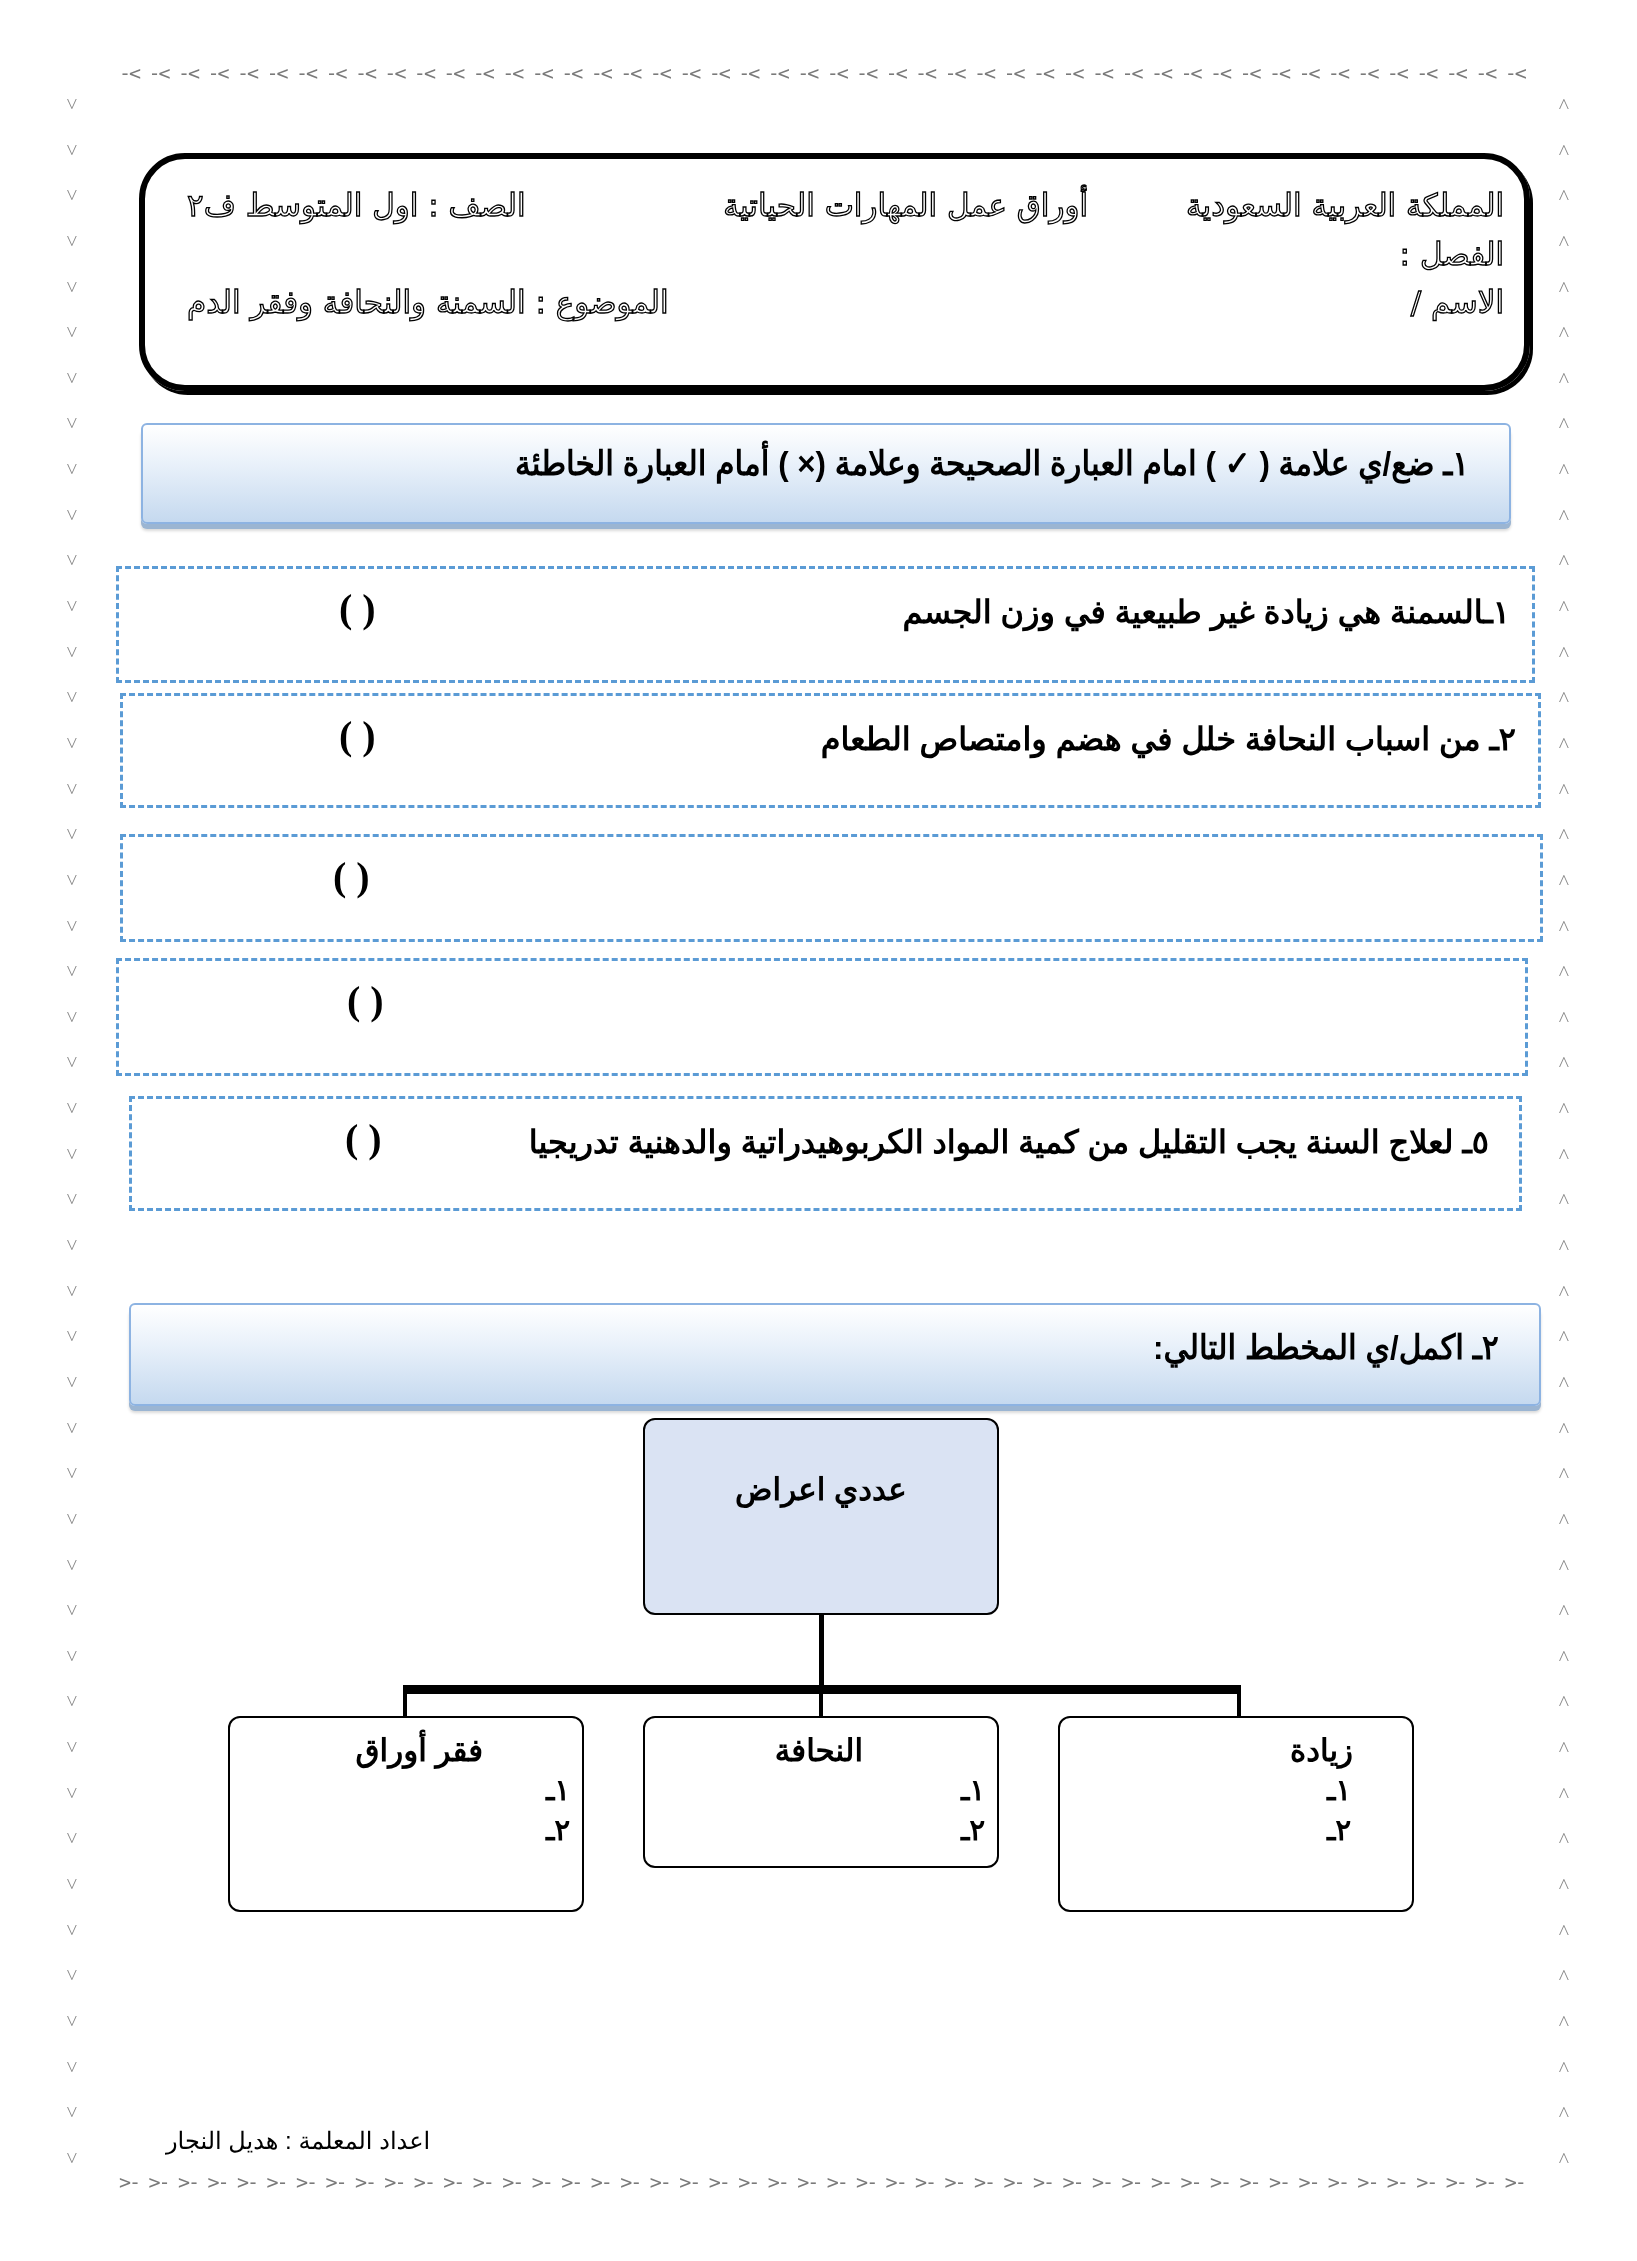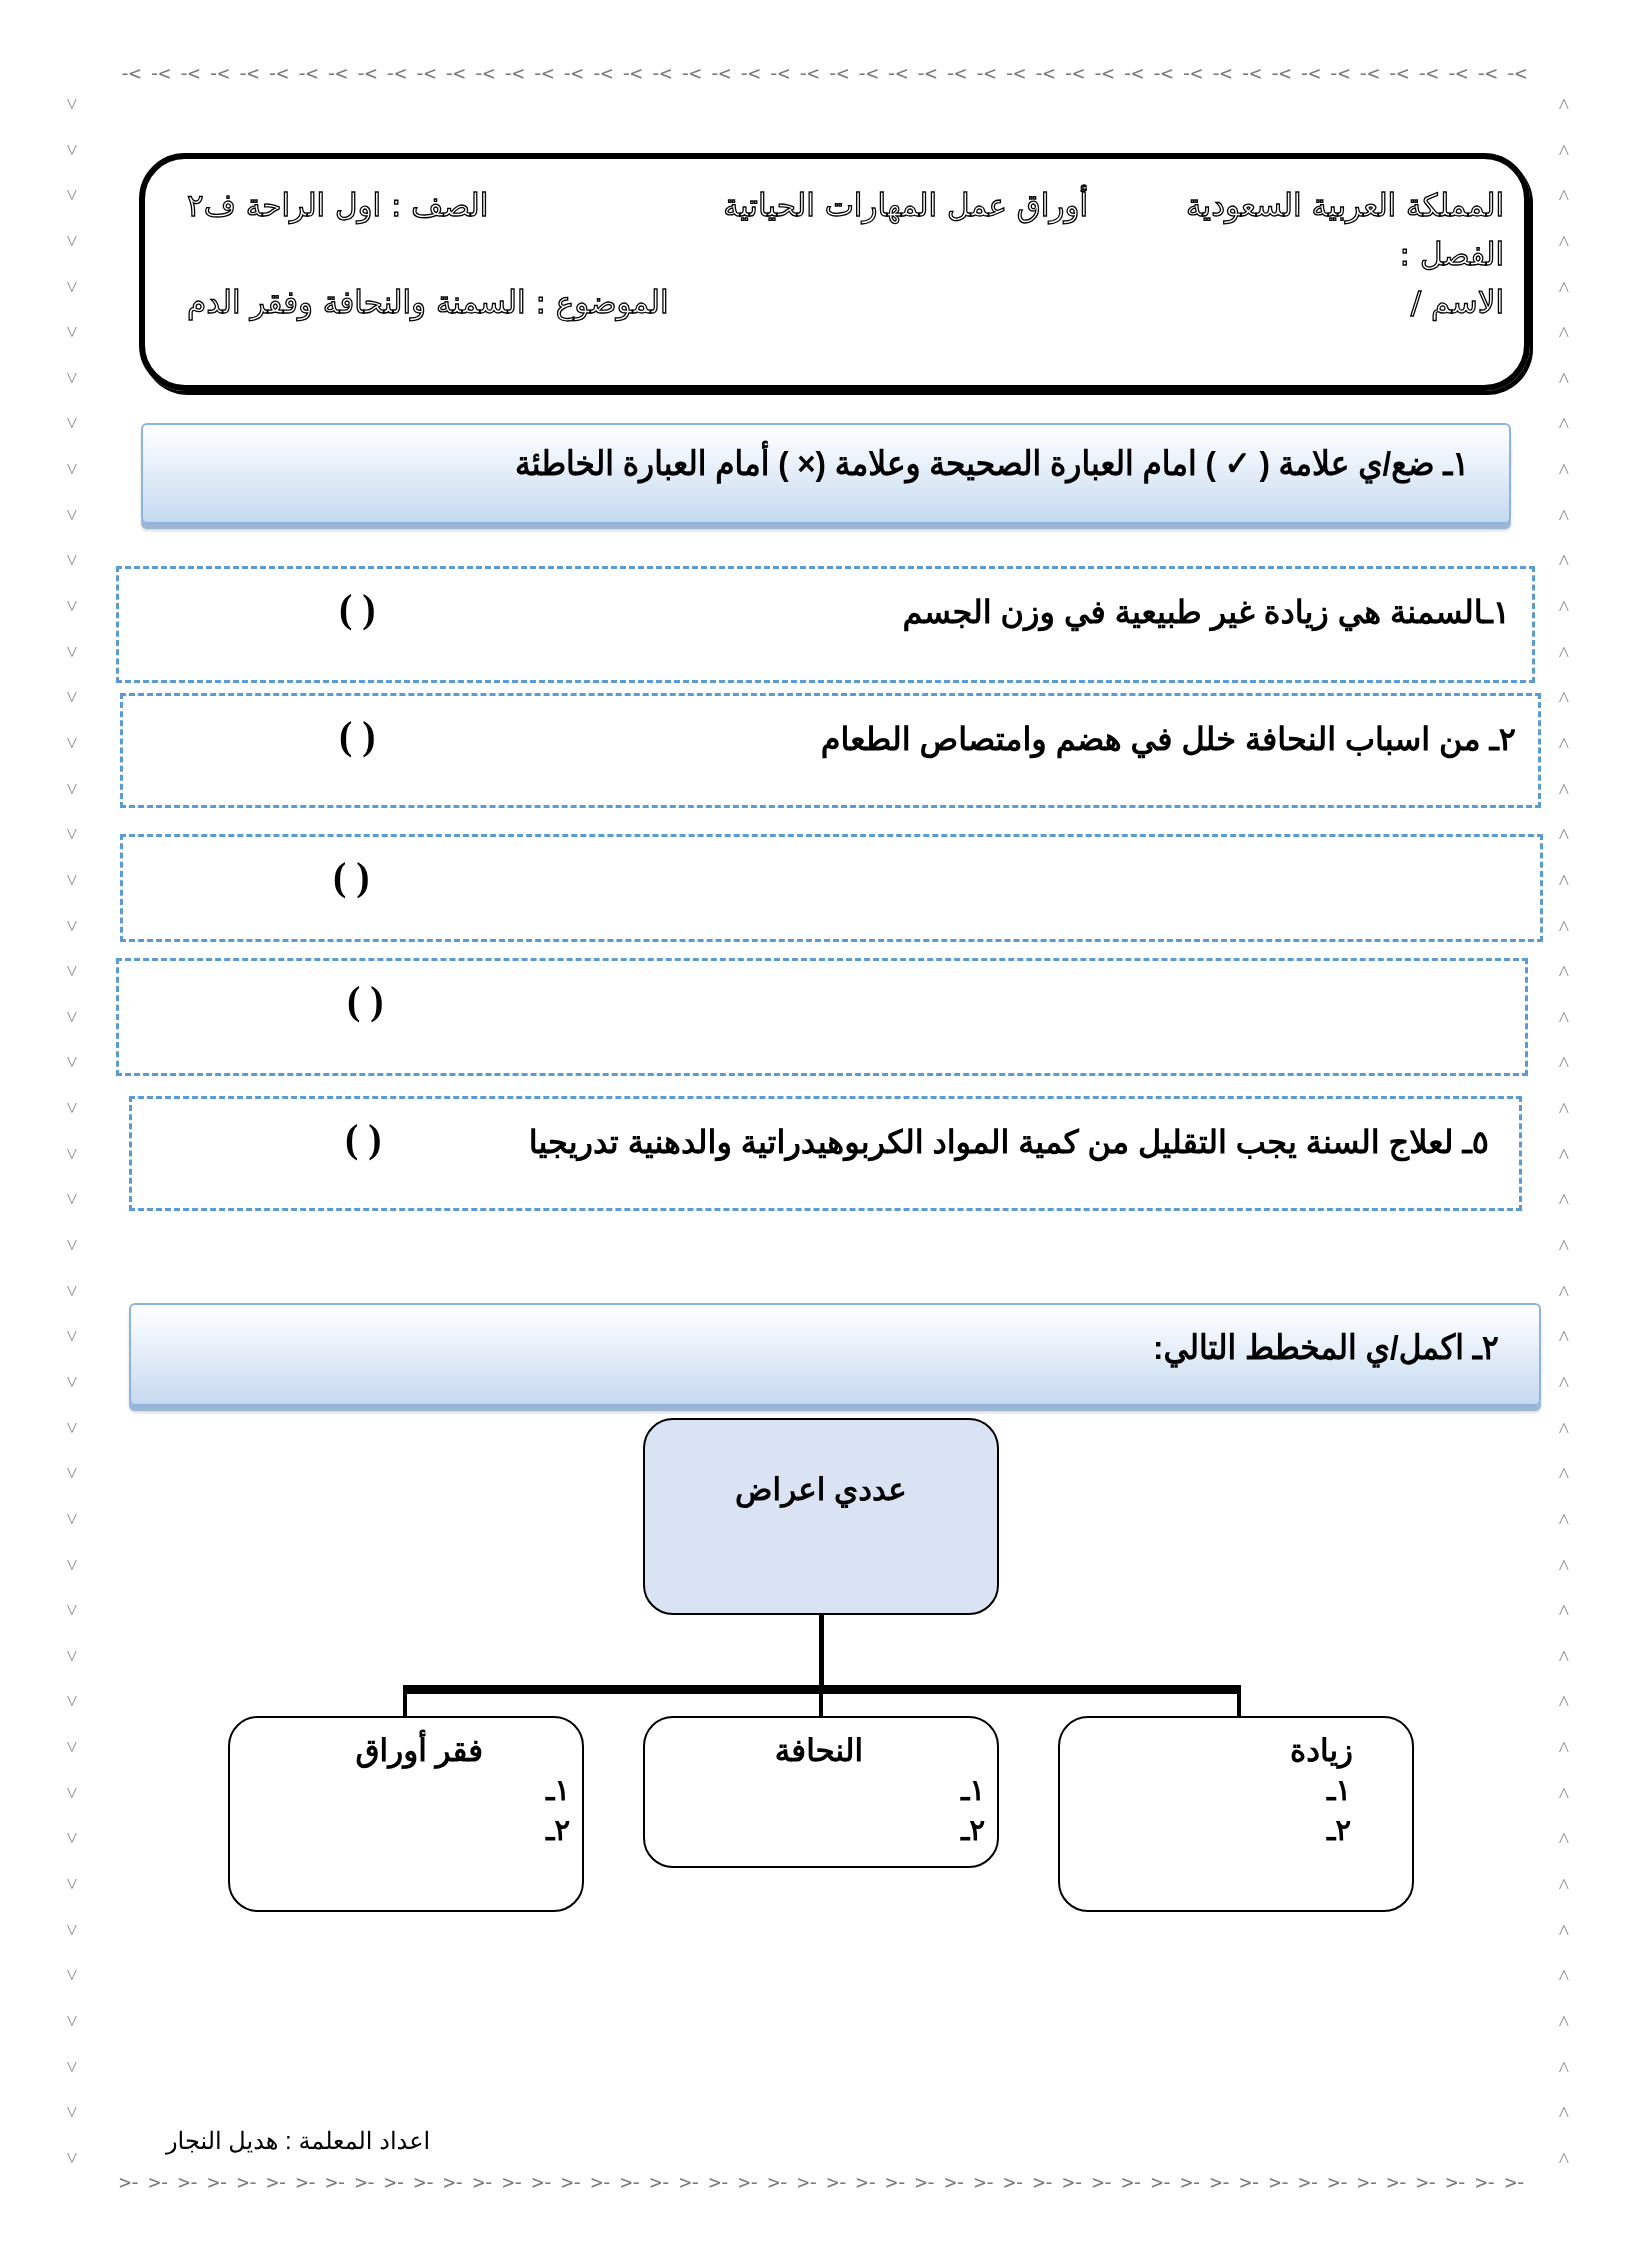--- a/index.html
+++ b/index.html
@@ -16,21 +16,21 @@
               -webkit-text-stroke:1.3px #000; direction:rtl; white-space:nowrap; letter-spacing:0.5px; }
   .section-bar { border:2px solid #8db3e2; border-radius:6px;
                  background:linear-gradient(to bottom, #ffffff 0%, #e9f1fa 40%, #c5d9ef 100%);
                  box-shadow: 0 5px 0 #9bb5d2, 0 7px 3px rgba(0,0,0,0.15); }
   .section-title { position:absolute; right:40px; top:18px; font-family:"Liberation Sans", sans-serif; font-weight:bold;
                    font-size:34px; direction:rtl; white-space:nowrap; transform:scaleX(0.92); transform-origin:right center; }
   .item-box { border:3px dashed #5b9bd5; }
   .item-text { position:absolute; right:22px; top:24px; font-family:"Liberation Sans", sans-serif; font-weight:bold;
                font-size:32px; direction:rtl; white-space:nowrap; }
   .paren { position:absolute; top:16px; font-family:"Liberation Serif", serif; font-size:40px; font-weight:bold; }
-  .diag-box { border:2.5px solid #000; border-radius:30px; background:#fff; box-sizing:border-box;padding-left:42px; }
+  .diag-box { border:2.5px solid #000; border-radius:12px; background:#fff; box-sizing:border-box;padding-left:42px; }
   .diag-top { background:#dae3f3; }
   .diag-title { font-family:"Liberation Sans", sans-serif; font-weight:bold; font-size:31px; direction:rtl; white-space:nowrap; position:absolute; }
   .diag-line { font-family:"Liberation Sans", sans-serif; font-weight:bold; font-size:29px; direction:rtl; position:absolute; white-space:nowrap; }
   .footer-text { font-family:"Liberation Sans", sans-serif; font-size:24px; direction:rtl; white-space:nowrap; }
 </style>
 </head>
 <body>
 
 <div class="orn-row" style="top:61px;" id="orn-top">
     <span>-&lt;</span>
@@ -225,21 +225,21 @@
     <span>˄</span>
     <span>˄</span>
     <span>˄</span>
     <span>˄</span>
     <span>˄</span>
   </div>
 
 <div class="abs header-box">
   <span class="hdr-text" style="right:20px; top:28px;">المملكة العربية السعودية</span>
   <span class="hdr-text" style="right:436px; top:28px;">أوراق عمل المهارات الحياتية</span>
-  <span class="hdr-text" style="left:42px; top:28px;">الصف : اول الراحة ف٢</span>
+  <span class="hdr-text" style="left:42px; top:28px;">الصف : اول المتوسط ف٢</span>
   <span class="hdr-text" style="right:20px; top:77px;">الفصل :</span>
   <span class="hdr-text" style="right:20px; top:125px;">الاسم /</span>
   <span class="hdr-text" style="left:42px; top:125px;">الموضوع : السمنة والنحافة وفقر الدم</span>
 </div>
 
 <div class="abs section-bar" style="left:141px; top:423px; width:1366px; height:97px;">
   <span class="section-title">١ـ ضع/ي علامة ( ✓ )  امام العبارة الصحيحة وعلامة (× ) أمام العبارة الخاطئة</span>
 </div>
 
 <div class="abs item-box" style="left:116px; top:566px; width:1413px; height:111px;">

